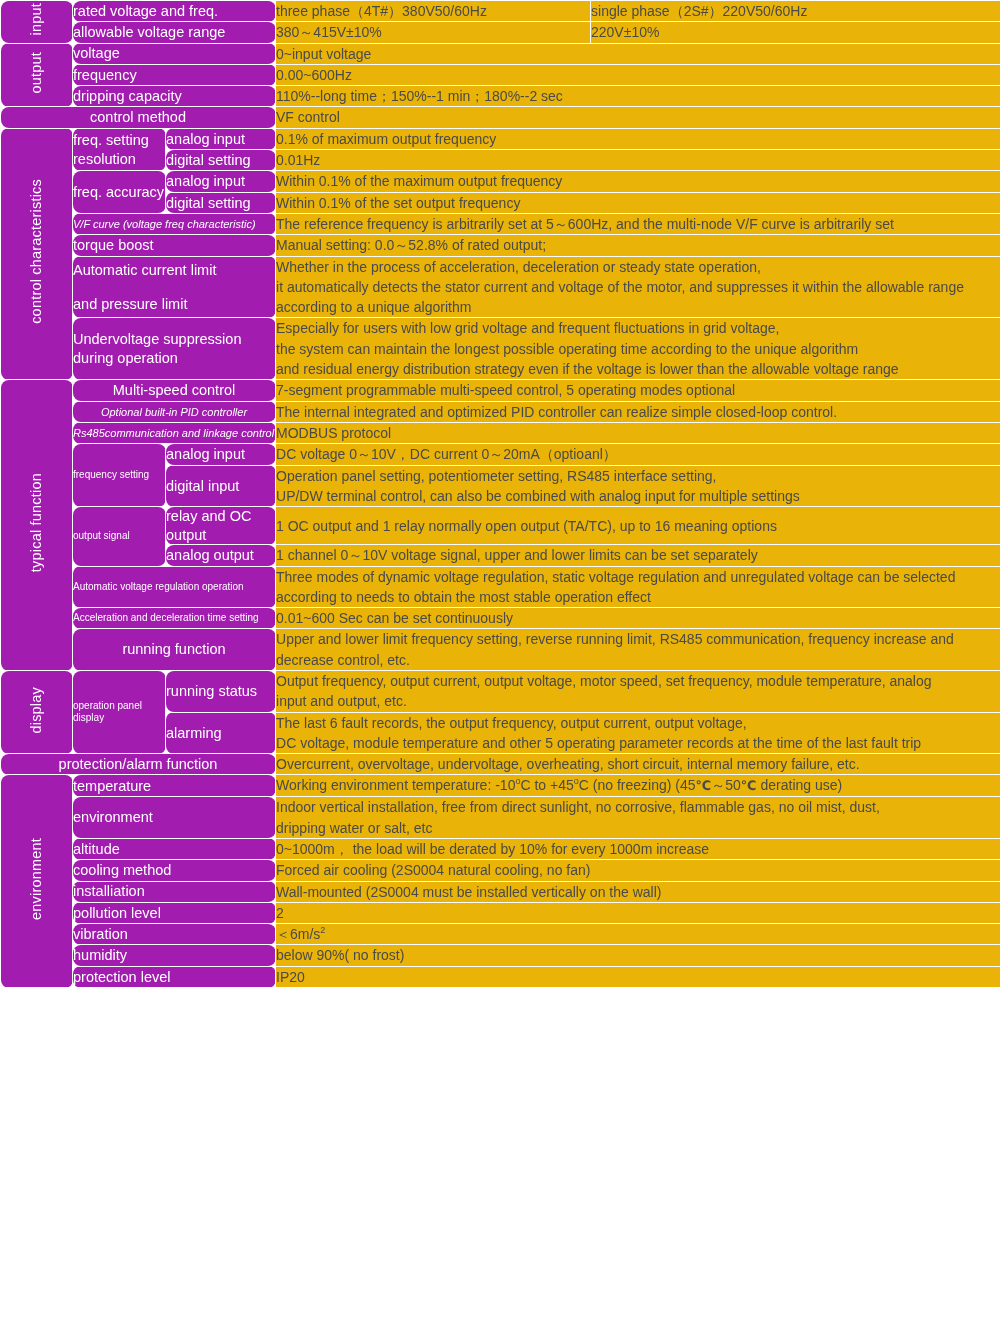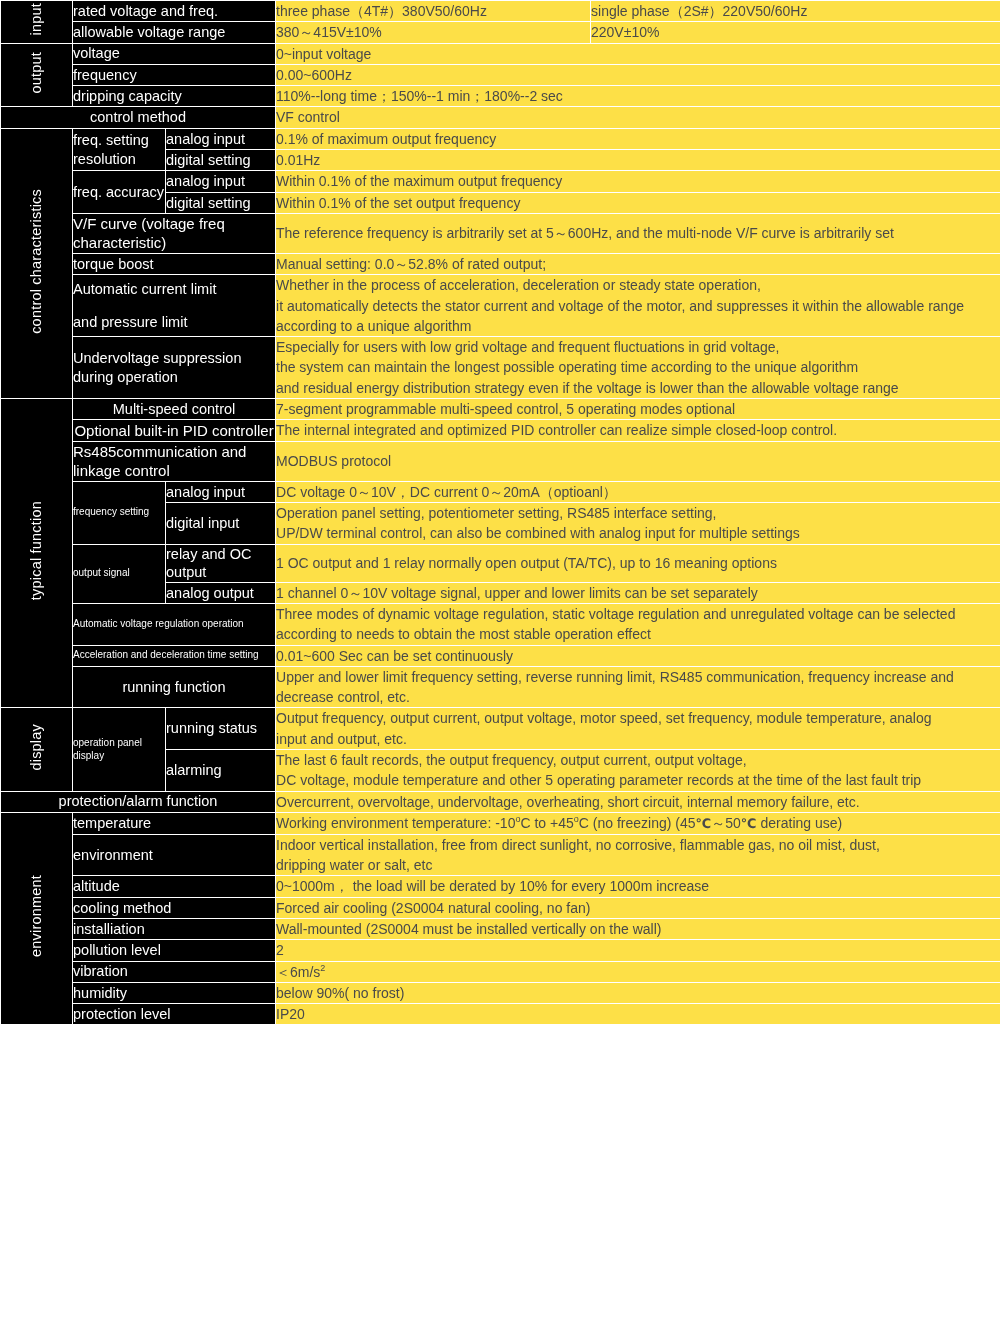--- a/index.html
+++ b/index.html
@@ -21,37 +21,39 @@
   }
 
   #spec-table td {
     padding: 0;
     vertical-align: middle;
     border: 1.5px solid #ffffff;
   }
 
   
   .lbl {
-    background: #000000;
+    background: #a21caf;
     color: #ffffff;
     font-size: 14.5px;
     line-height: 1.28;
     padding: 7px 10px 7px 14px;
+    border-radius: 8px;
   }
   .lbl.c1 {          
     text-align: center;
     padding: 4px 2px;
   }
   .lbl.center {
     text-align: center;
     padding-left: 10px;
   }
   .lbl.small {
-    font-size: 15px;
+    font-size: 11px;
     line-height: 1.3;
+    font-style: italic;
   }
   .lbl.tiny {
     font-size: 10px;
     line-height: 1.25;
   }
   .lbl.loose {
     line-height: 2.1;
   }
 
   
@@ -65,21 +67,21 @@
     text-align: center;
     white-space: normal;
     letter-spacing: .2px;
   }
   .vert.two {
     max-height: 300px;
   }
 
   
   .val {
-    background: #fde047;
+    background: #eab308;
     color: #4a4a4a;
     font-size: 14px;
     line-height: 1.45;
     padding: 9px 0 9px 13px;
     border-left: 1.5px solid #ffffff;
     border-right: none;
     border-top: 1.5px solid #ffffff;
     border-bottom: 1.5px solid #ffffff;
     margin-left: 28px;
   }

